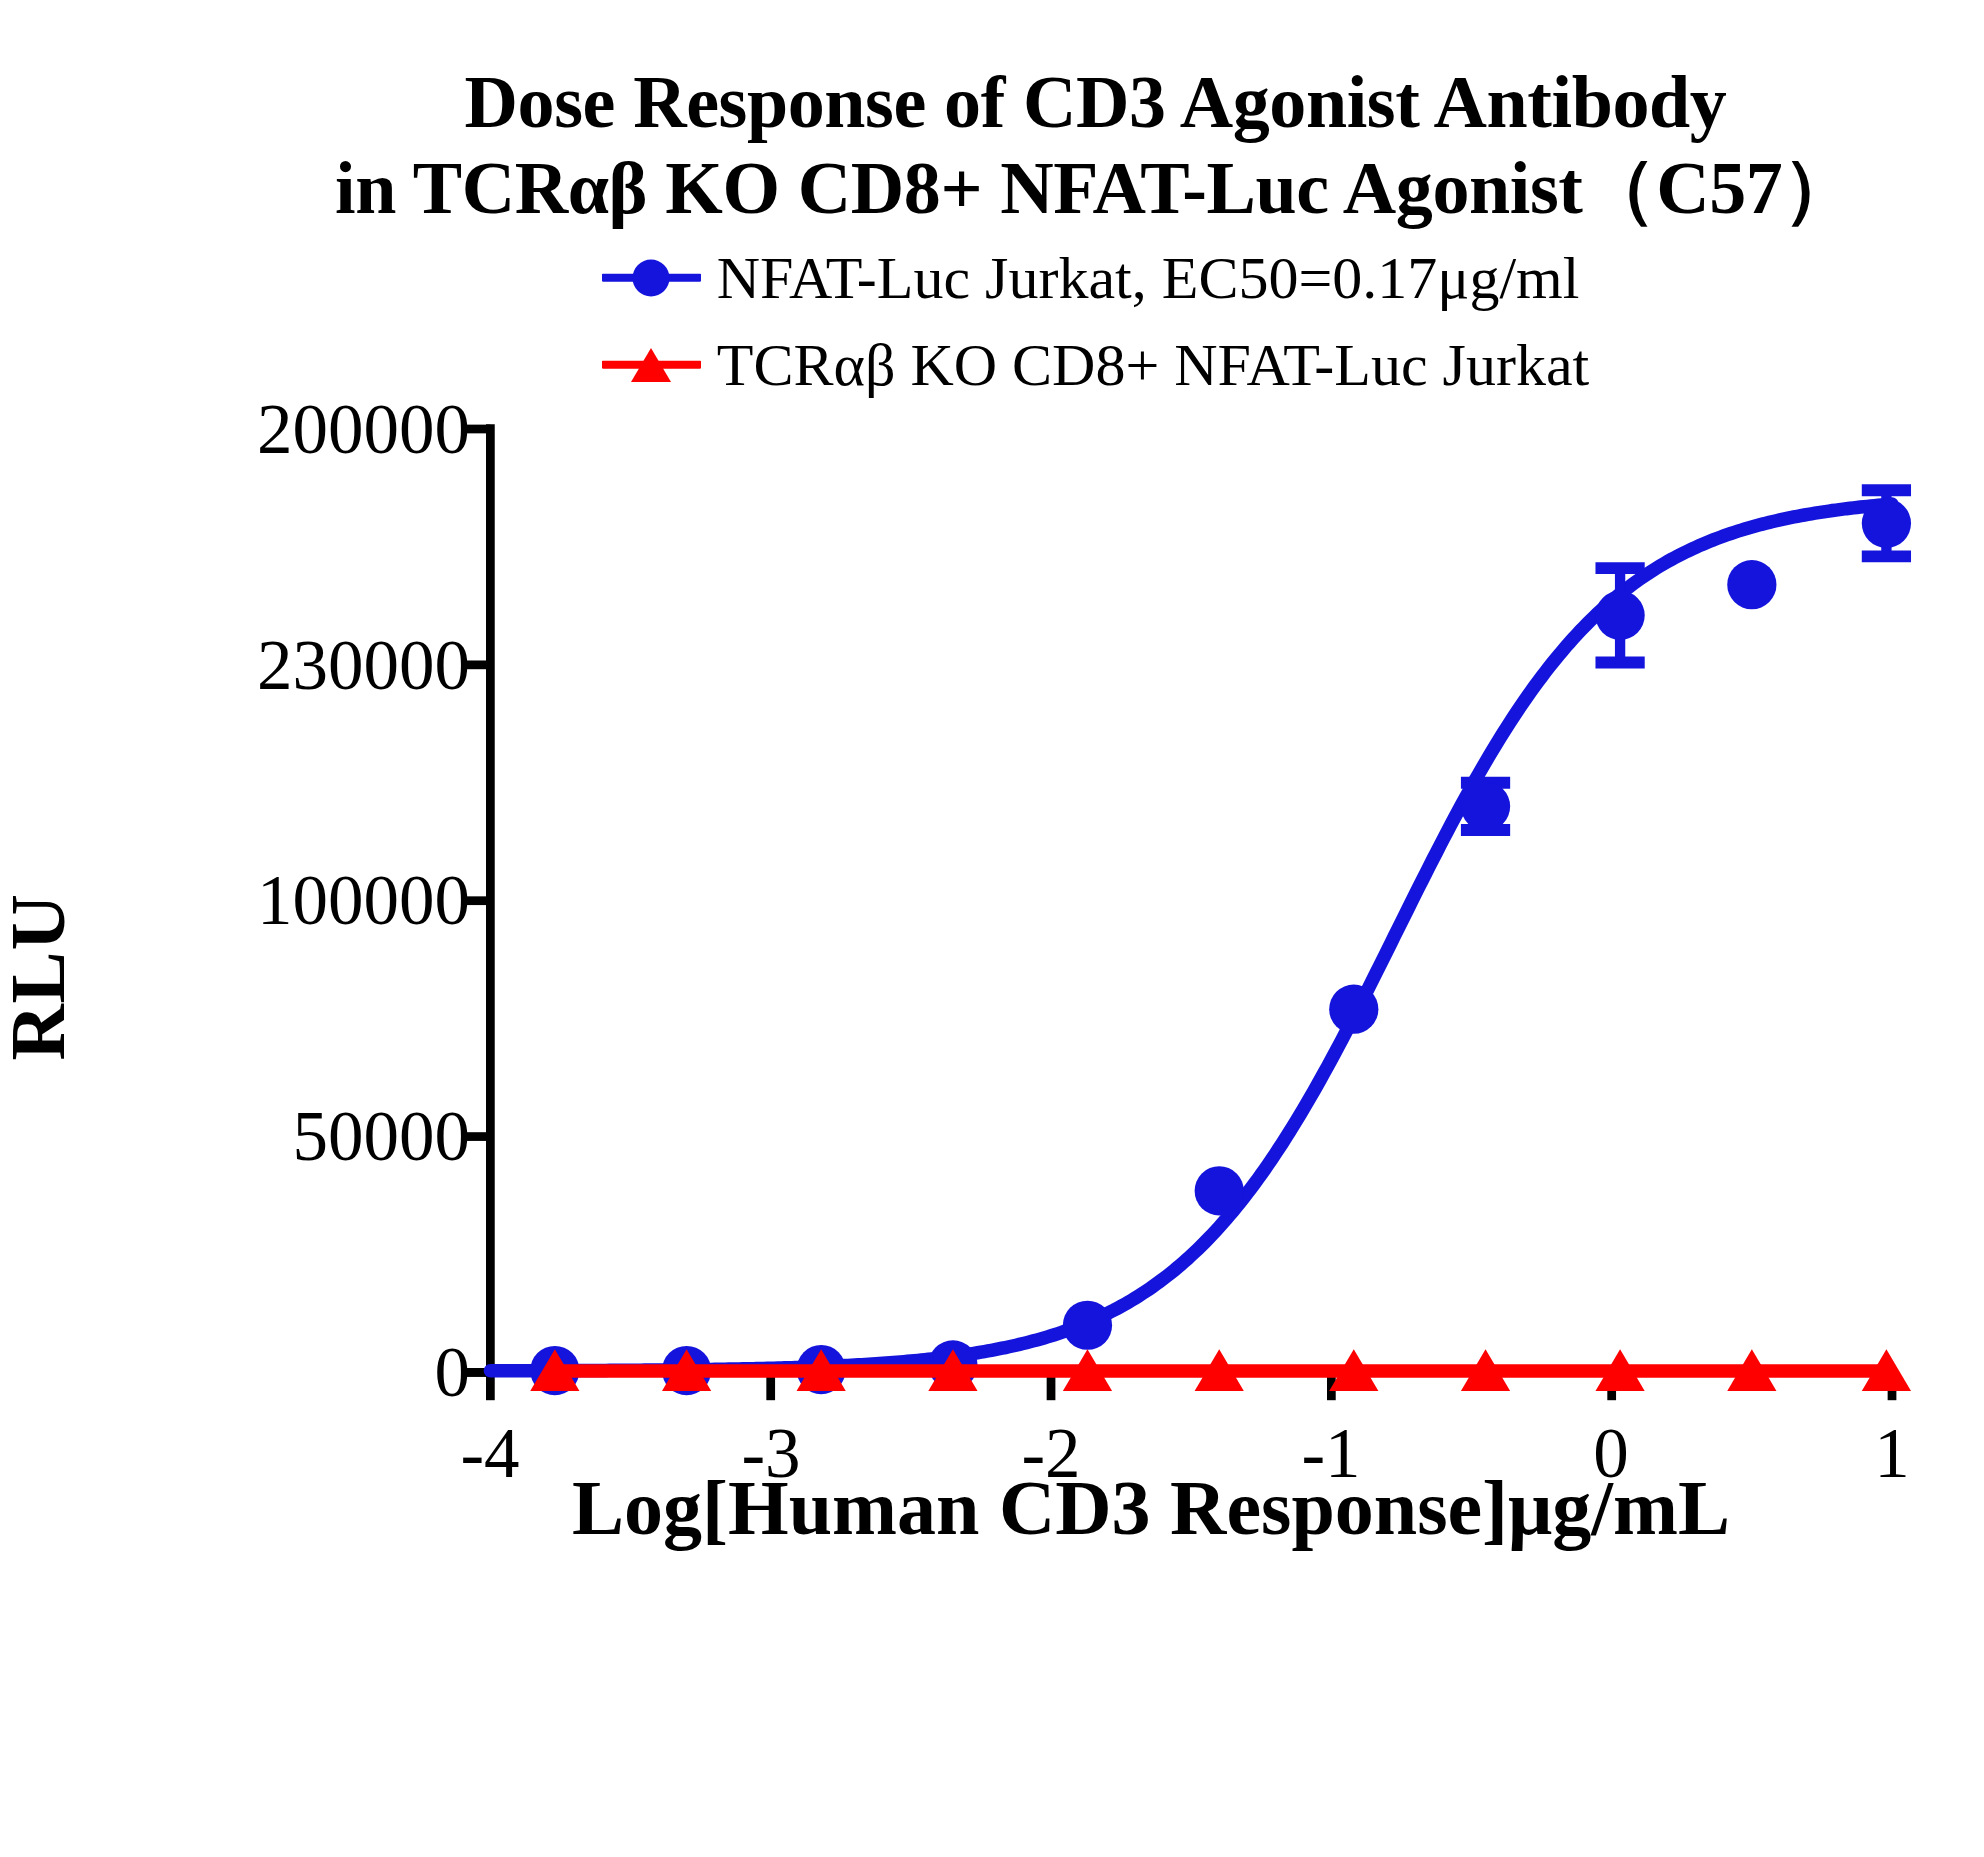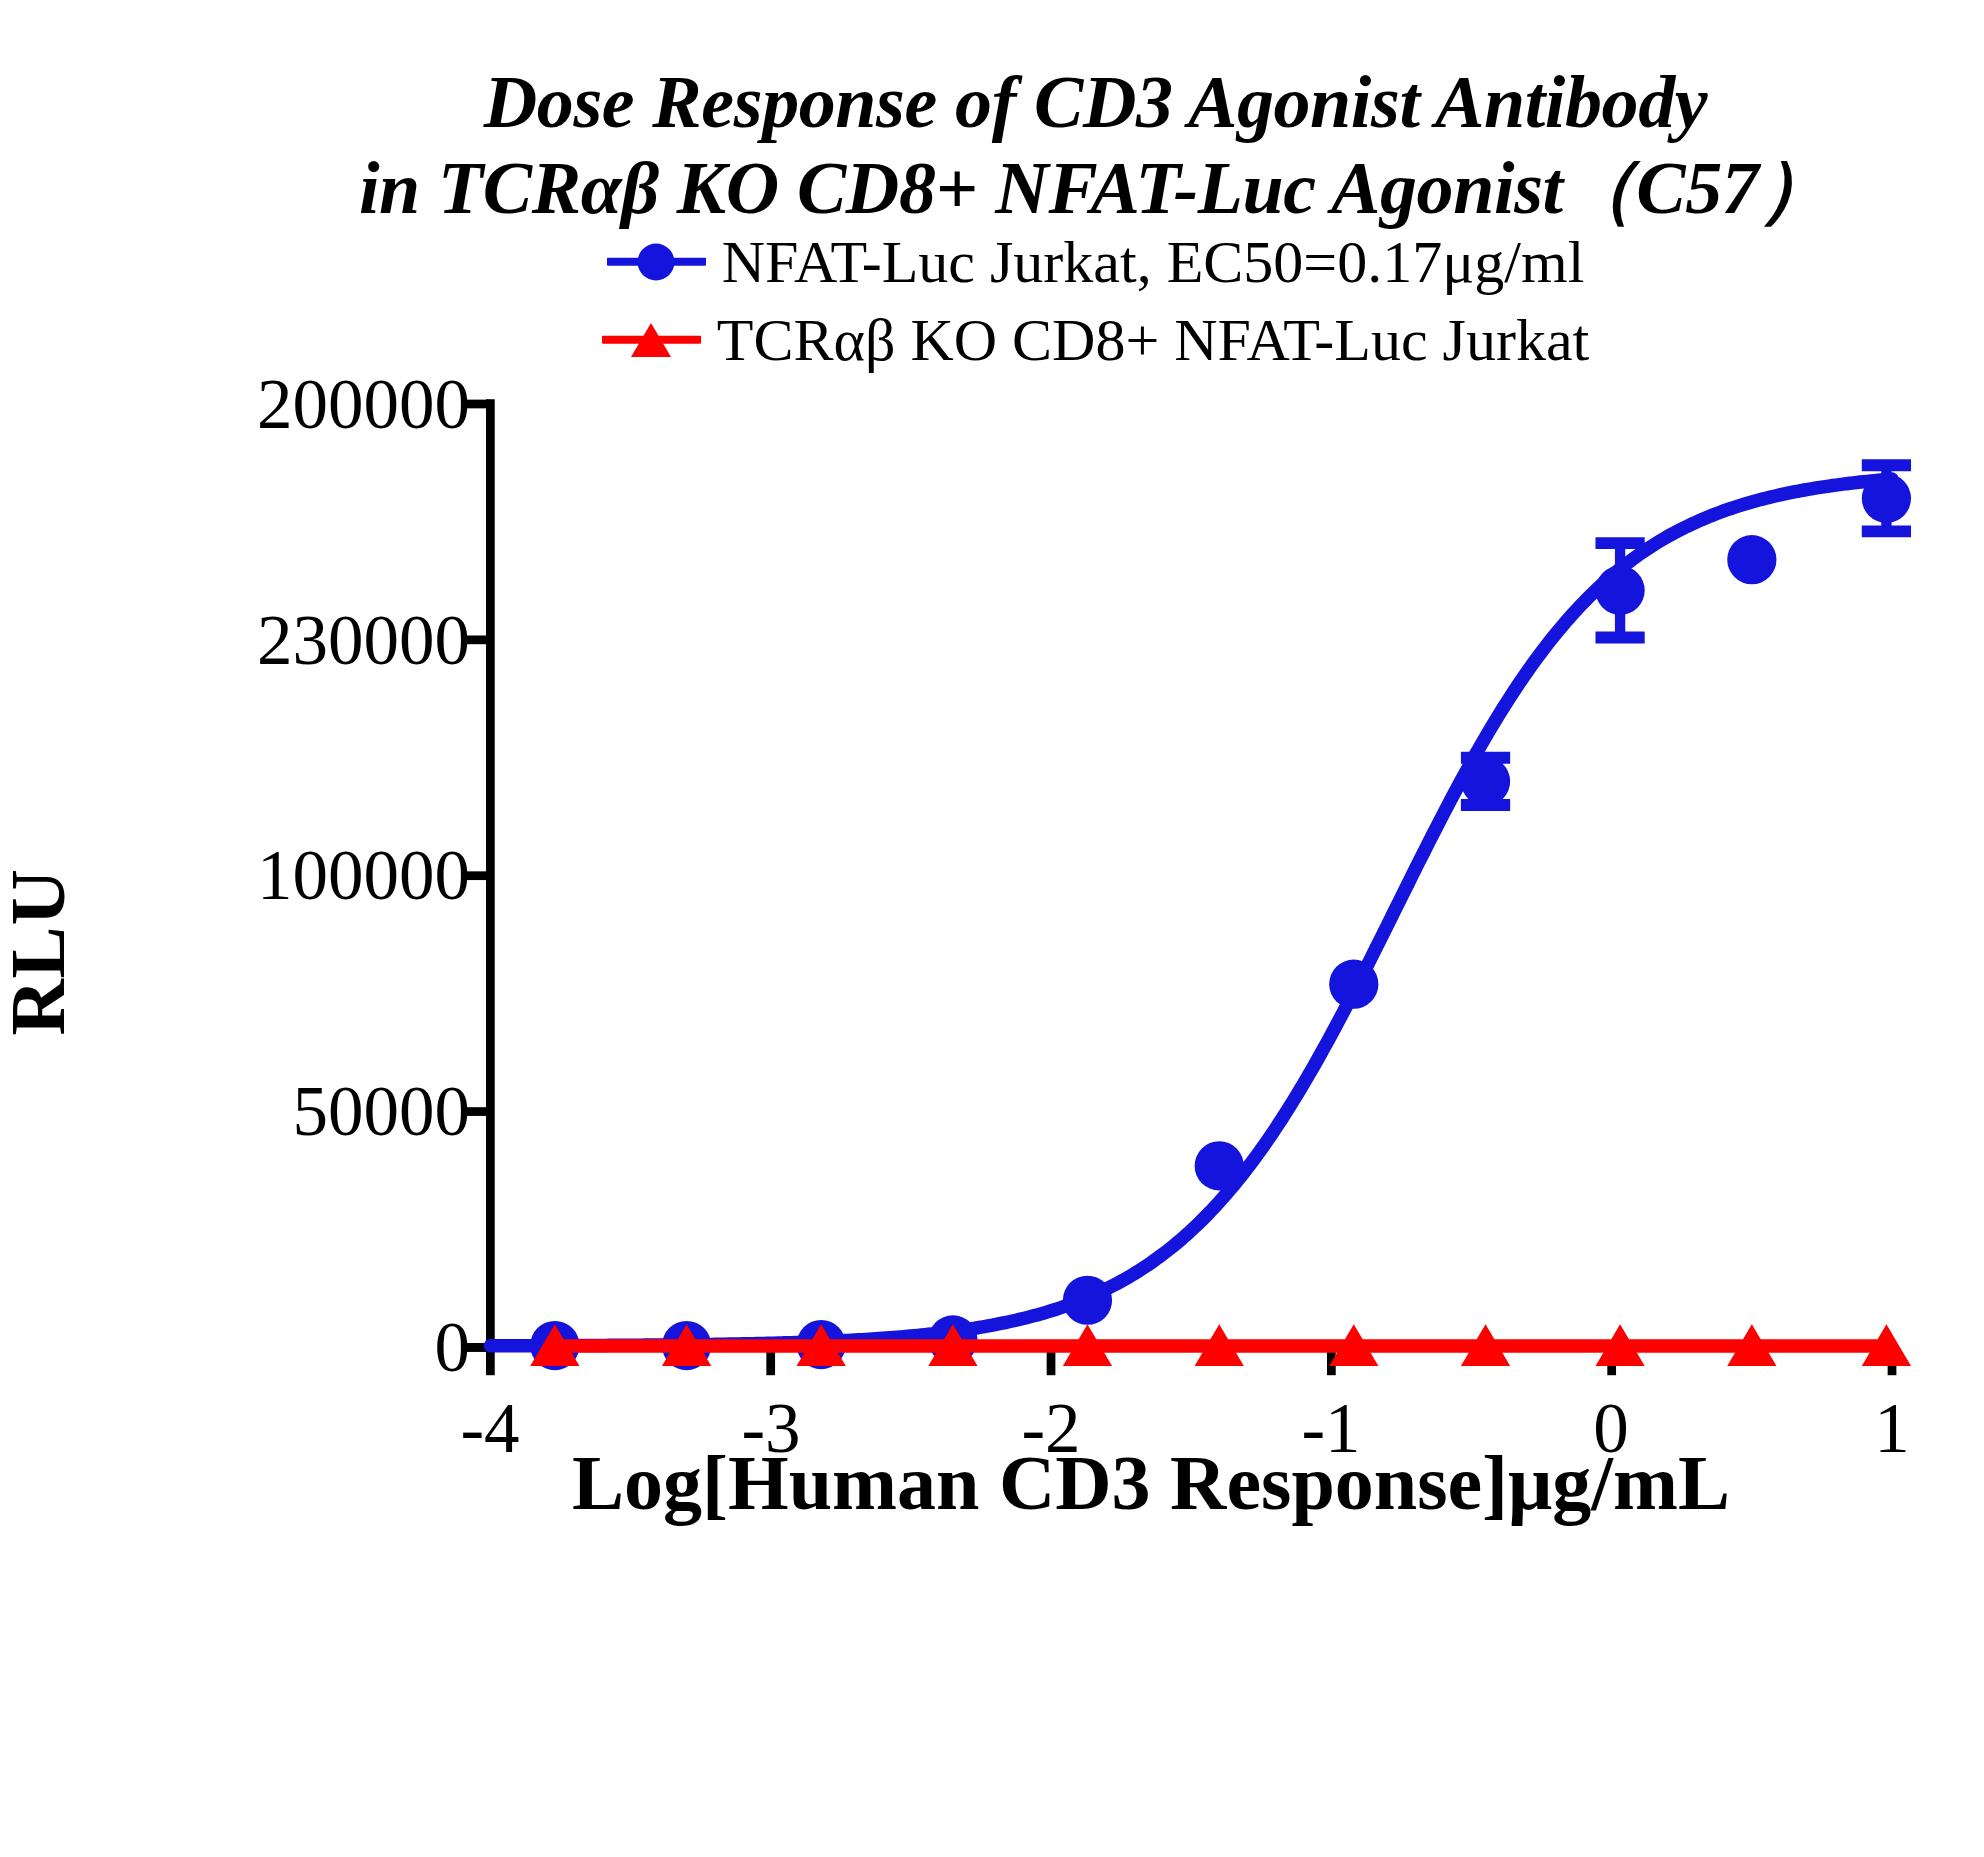--- a/index.html
+++ b/index.html
@@ -18,27 +18,28 @@
   }
   
   .title-block{
     margin-top:60px;
     text-align:center;
     font-weight:bold;
     font-size:74px;
     line-height:1.16;
     letter-spacing:-0.4px;
   }
-  .title-line{display:block;white-space:nowrap;font-style:italic;}
+  .title-line{display:block;white-space:nowrap;}
 
   
   .legend{
+    margin-top:16px;
     display:flex;flex-direction:column;
-    align-items:center;
-    gap:18px;
+    align-items:flex-start;
+    gap:27px;
   }
   .legend-row{
     display:flex;align-items:center;
     gap:16px;
     white-space:nowrap;
   }
   .legend-key{
     width:99px;height:28px;
     position:relative;
     flex:0 0 auto;

